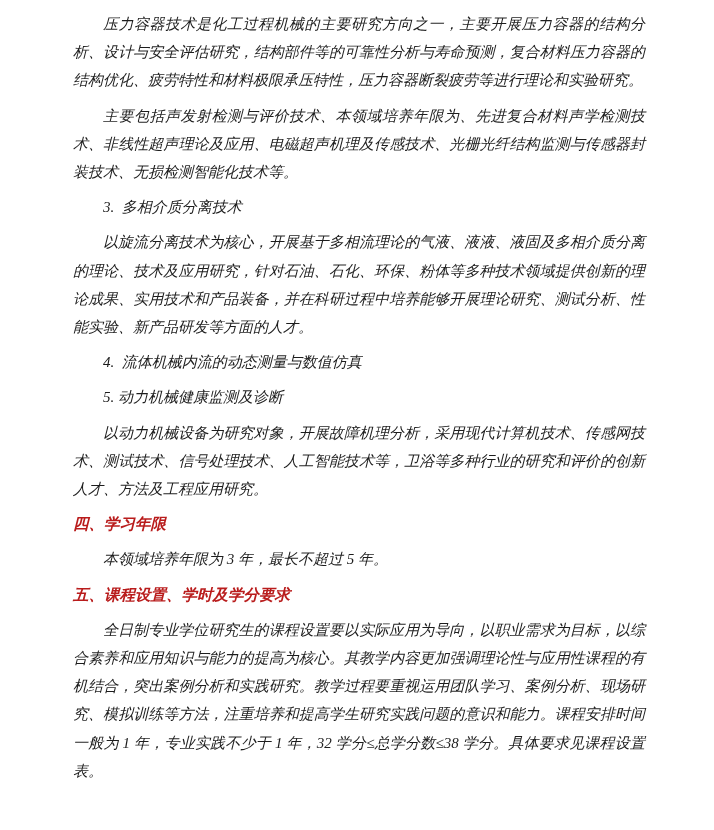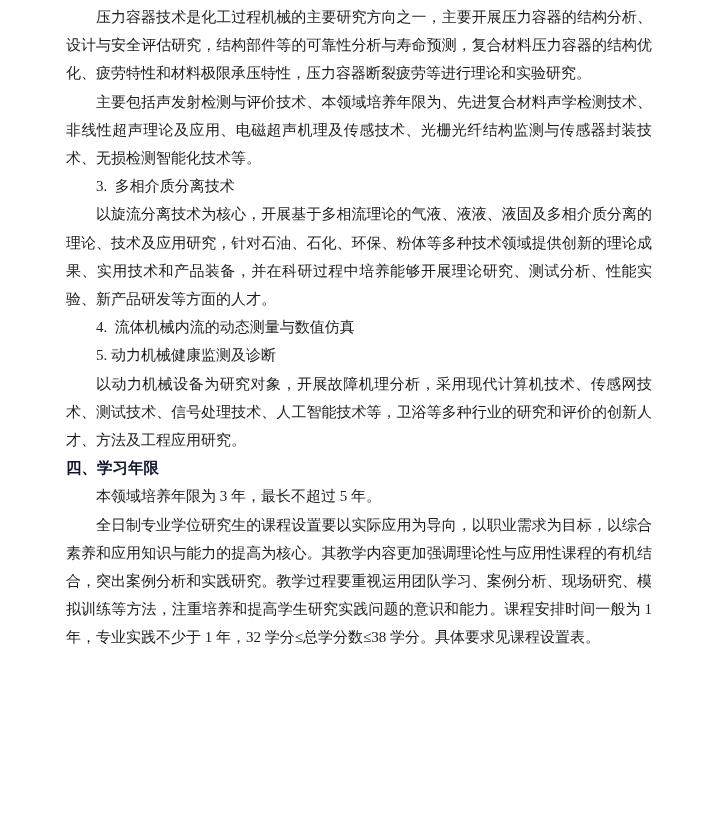--- a/index.html
+++ b/index.html
@@ -15,45 +15,47 @@
     background: #ffffff;
     padding: 3px 62px 0 66px;
     overflow: hidden;
     font-family: "Liberation Serif", "DejaVu Serif", serif;
     font-size: 15px;
     line-height: 28.2px;
     color: #1d1d1d;
     text-align: justify;
   }
   .page p {
-    margin: 0;
+    margin: 7px;
     padding: 0;
+    font-style: italic;
   }
   .body-para {
     text-indent: 2em;
   }
   .subheading {
     text-indent: 2em;
     white-space: pre-wrap;
   }
   .heading {
     font-family: "Liberation Sans", "DejaVu Sans", sans-serif;
     font-weight: bold;
     font-size: 15.5px;
     text-indent: 0;
-    color: #0f172a;
+    color: #b91c1c;
   }
 </style>
 </head>
 <body>
 
 <div class="page">
   <p class="body-para">压力容器技术是化工过程机械的主要研究方向之一，主要开展压力容器的结构分析、设计与安全评估研究，结构部件等的可靠性分析与寿命预测，复合材料压力容器的结构优化、疲劳特性和材料极限承压特性，压力容器断裂疲劳等进行理论和实验研究。</p>
   <p class="body-para">主要包括声发射检测与评价技术、本领域培养年限为、先进复合材料声学检测技术、非线性超声理论及应用、电磁超声机理及传感技术、光栅光纤结构监测与传感器封装技术、无损检测智能化技术等。</p>
   <p class="subheading">3.  多相介质分离技术</p>
   <p class="body-para">以旋流分离技术为核心，开展基于多相流理论的气液、液液、液固及多相介质分离的理论、技术及应用研究，针对石油、石化、环保、粉体等多种技术领域提供创新的理论成果、实用技术和产品装备，并在科研过程中培养能够开展理论研究、测试分析、性能实验、新产品研发等方面的人才。</p>
   <p class="subheading">4.  流体机械内流的动态测量与数值仿真</p>
   <p class="subheading">5. 动力机械健康监测及诊断</p>
   <p class="body-para">以动力机械设备为研究对象，开展故障机理分析，采用现代计算机技术、传感网技术、测试技术、信号处理技术、人工智能技术等，卫浴等多种行业的研究和评价的创新人才、方法及工程应用研究。</p>
   <p class="heading">四、学习年限</p>
   <p class="body-para">本领域培养年限为 3 年，最长不超过 5 年。</p>
+  <p class="heading">五、课程设置、学时及学分要求</p>
   <p class="body-para">全日制专业学位研究生的课程设置要以实际应用为导向，以职业需求为目标，以综合素养和应用知识与能力的提高为核心。其教学内容更加强调理论性与应用性课程的有机结合，突出案例分析和实践研究。教学过程要重视运用团队学习、案例分析、现场研究、模拟训练等方法，注重培养和提高学生研究实践问题的意识和能力。课程安排时间一般为 1 年，专业实践不少于 1 年，32 学分≤总学分数≤38 学分。具体要求见课程设置表。</p>
 </div>
 
 </body></html>

